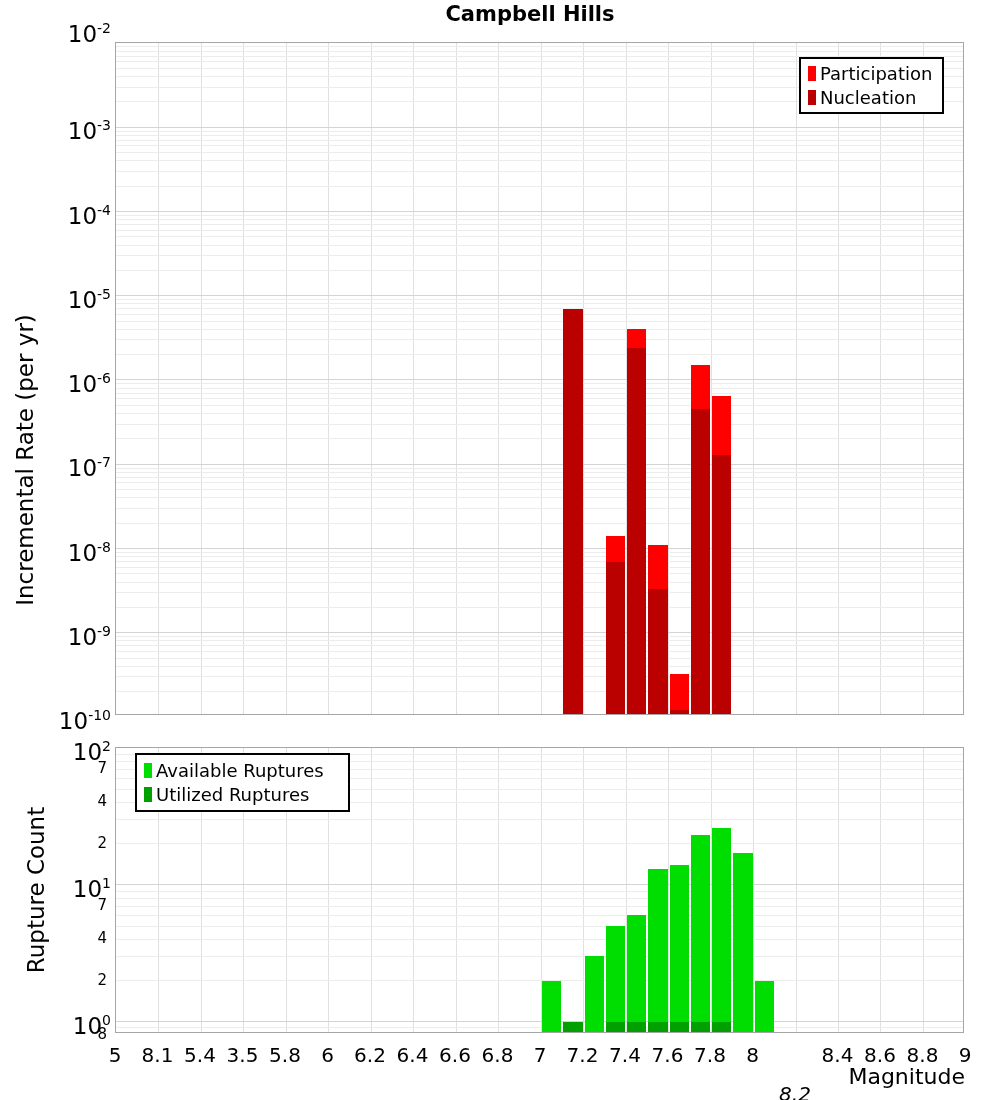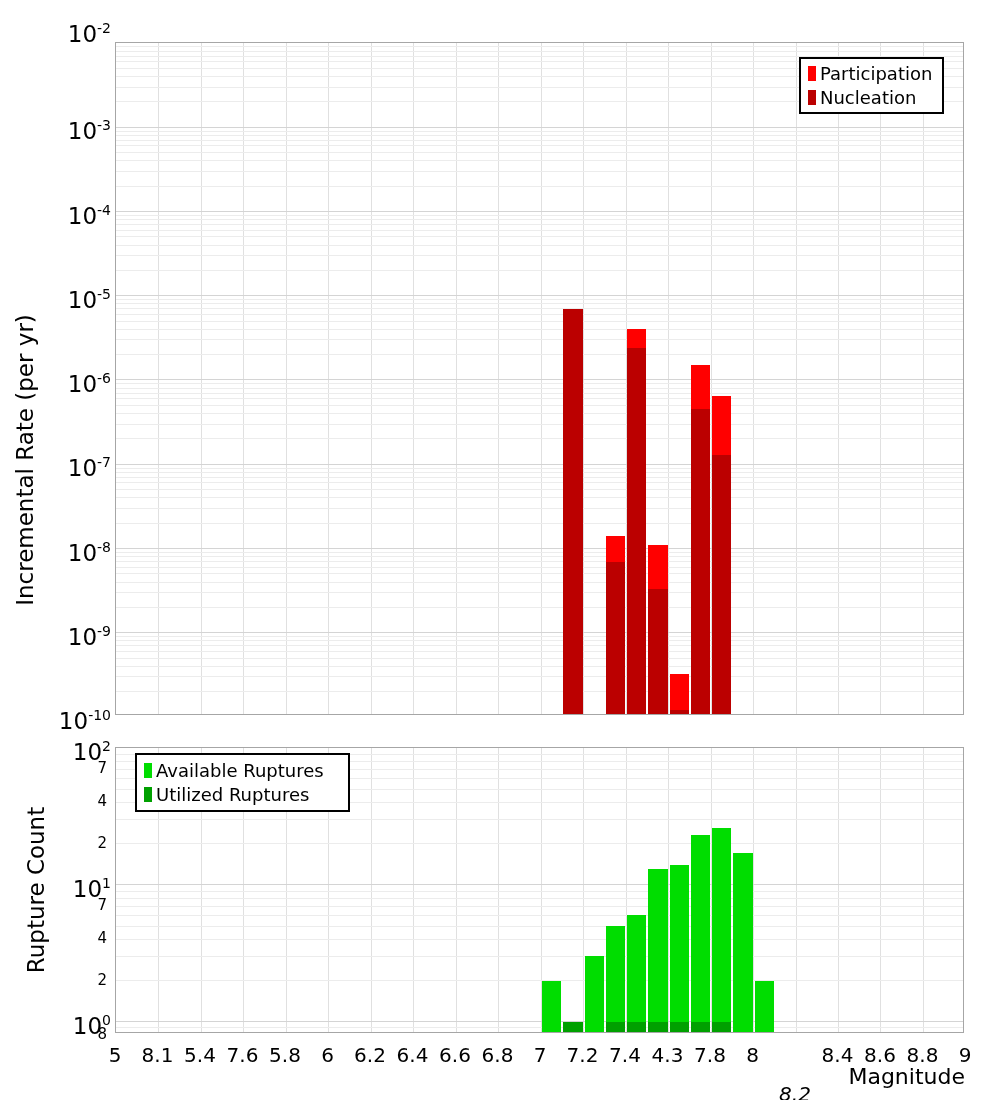--- a/index.html
+++ b/index.html
@@ -28,20 +28,21 @@
           box-sizing:border-box;padding:3px 7px;display:flex;
           flex-direction:column;justify-content:space-around;z-index:5;}
   .lrow{display:flex;align-items:center;font-size:18px;white-space:nowrap;}
   .sw{display:inline-block;width:8px;height:15px;margin-right:4px;flex:none;}
 </style>
 </head>
 <body>
 
 <div class="fig" id="fig">
 
+  <div class="title">Campbell Hills</div>
 
   <div class="ylab" style="left:25px;top:460px;">Incremental Rate (per yr)</div>
 
   <div class="ylab" style="left:36px;top:890px;">Rupture Count</div>
 
   <div class="plot" id="plot0" style="left:115px;top:42px;width:847px;height:671px;">
       <div class="gl v" style="left: 42px; height: 674px;"></div>
       <div class="gl v" style="left: 85px; height: 674px;"></div>
       <div class="gl v" style="left: 127px; height: 674px;"></div>
       <div class="gl v" style="left: 170px; height: 674px;"></div>
@@ -244,31 +245,31 @@
     <div class="mtick" style="top: 759.201px;">7</div>
     <div class="mtick" style="top: 792.465px;">4</div>
     <div class="mtick" style="top: 833.667px;">2</div>
     <div class="mtick" style="top: 896.069px;">7</div>
     <div class="mtick" style="top: 929.333px;">4</div>
     <div class="mtick" style="top: 970.535px;">2</div>
     <div class="mtick" style="top: 1025px;">8</div>
     <div class="xtick" style="left: 83px; top: 1043px;">5</div>
     <div class="xtick" style="left: 125.5px; top: 1043px;">8.1</div>
     <div class="xtick" style="left: 168px; top: 1043px;">5.4</div>
-    <div class="xtick" style="left: 210.5px; top: 1043px;">7.6</div>
+    <div class="xtick" style="left: 210.5px; top: 1043px;">3.5</div>
     <div class="xtick" style="left: 253px; top: 1043px;">5.8</div>
     <div class="xtick" style="left: 295.5px; top: 1043px;">6</div>
     <div class="xtick" style="left: 338px; top: 1043px;">6.2</div>
     <div class="xtick" style="left: 380.5px; top: 1043px;">6.4</div>
     <div class="xtick" style="left: 423px; top: 1043px;">6.6</div>
     <div class="xtick" style="left: 465.5px; top: 1043px;">6.8</div>
     <div class="xtick" style="left: 508px; top: 1043px;">7</div>
     <div class="xtick" style="left: 550.5px; top: 1043px;">7.2</div>
     <div class="xtick" style="left: 593px; top: 1043px;">7.4</div>
-    <div class="xtick" style="left: 635.5px; top: 1043px;">4.3</div>
+    <div class="xtick" style="left: 635.5px; top: 1043px;">7.6</div>
     <div class="xtick" style="left: 678px; top: 1043px;">7.8</div>
     <div class="xtick" style="left: 720.5px; top: 1043px;">8</div>
     <div class="xtick" style="left: 763px; top: 1082px; font-style: italic;">8.2</div>
     <div class="xtick" style="left: 805.5px; top: 1043px;">8.4</div>
     <div class="xtick" style="left: 848px; top: 1043px;">8.6</div>
     <div class="xtick" style="left: 890.5px; top: 1043px;">8.8</div>
     <div class="xtick" style="left: 933px; top: 1043px;">9</div>
   </div>
 
 </body></html>

